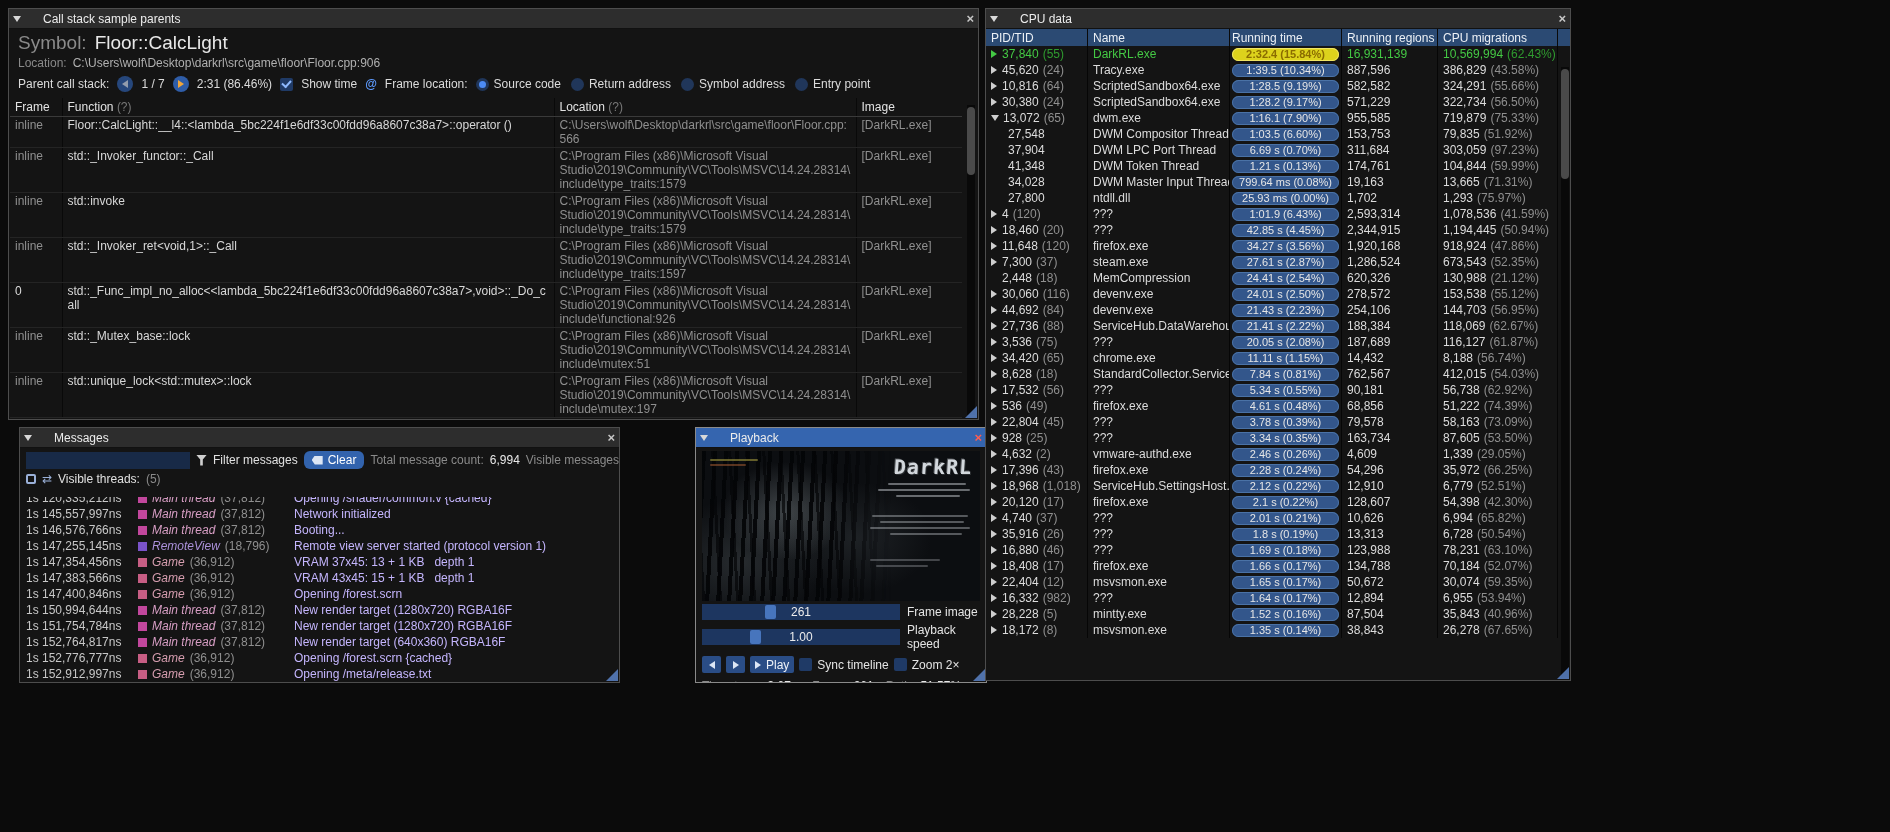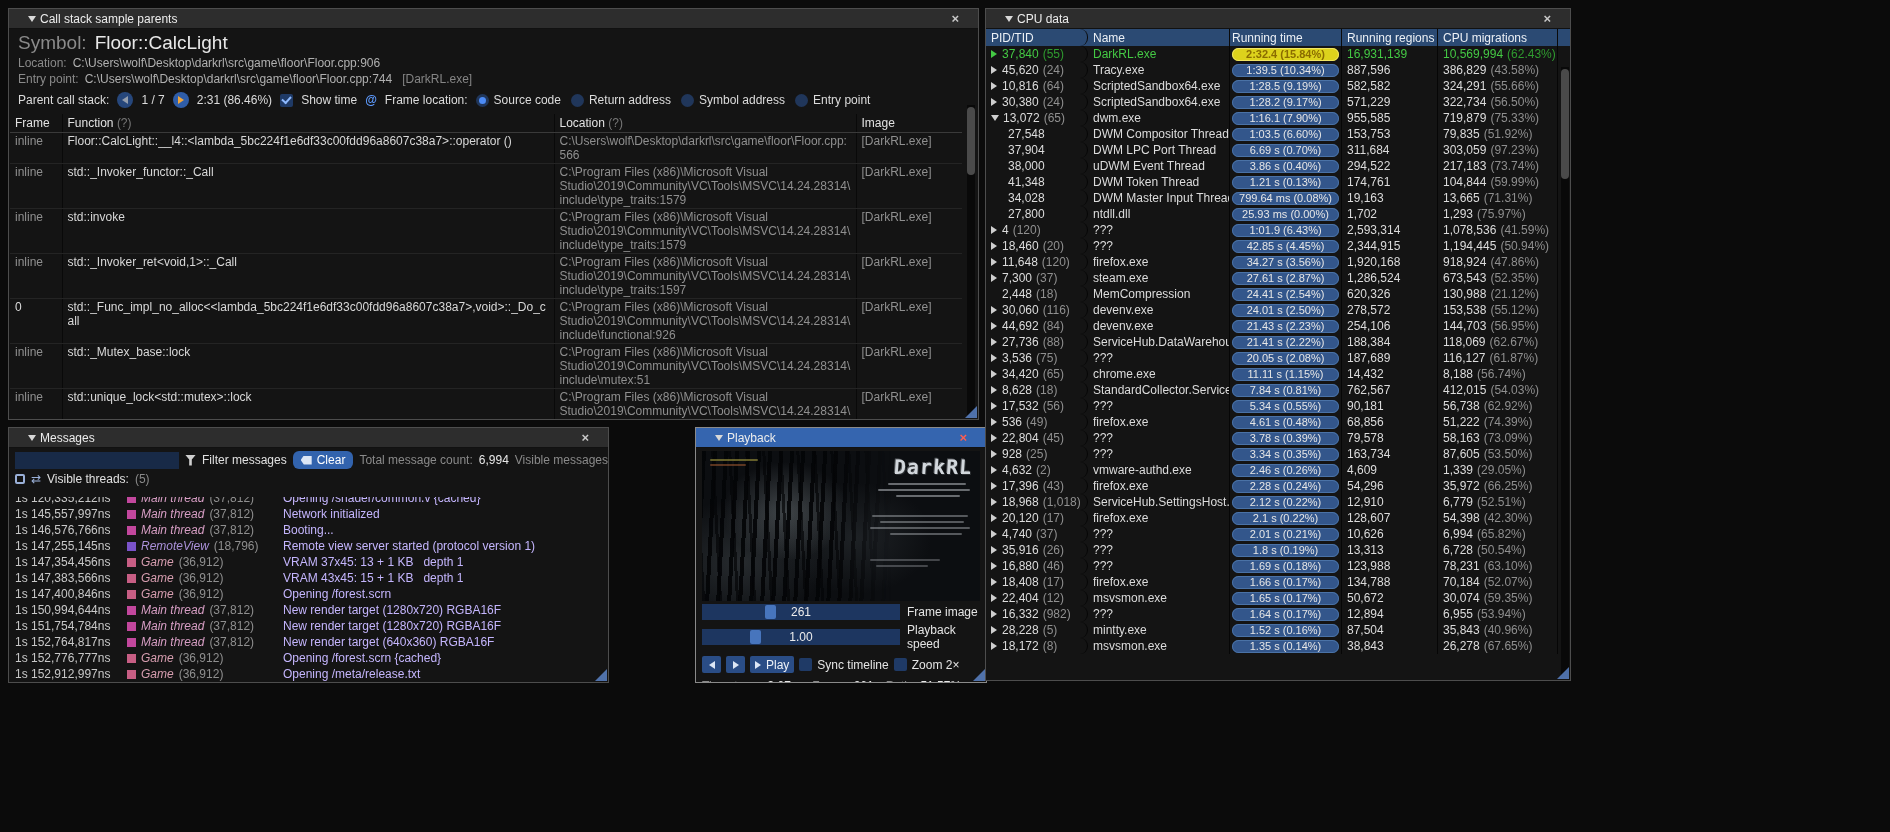--- a/index.html
+++ b/index.html
@@ -1,18 +1,18 @@
 <!DOCTYPE html>
 <html><head>
 <meta charset="utf-8">
 <style>
   html,body{margin:0;padding:0;background:#0b0b0b;width:1890px;height:832px;overflow:hidden;
     font-family:"Liberation Sans",sans-serif;-webkit-font-smoothing:antialiased;}
   .window{position:absolute;background:#141414;border:1px solid #4d4d4d;box-sizing:border-box;overflow:hidden;}
-  .titlebar{height:19px;background:#2d2d2d;display:flex;align-items:center;gap:4px;padding:0 19px;
+  .titlebar{height:19px;background:#2d2d2d;display:flex;align-items:center;gap:22px;padding:0 4px;
     font-size:12px;color:#ececec;border-bottom:1px solid #111;}
   .titlebar.blue{background:#3565af;}
   .tri-down{width:0;height:0;border-left:4px solid transparent;border-right:4px solid transparent;border-top:6px solid #d8d8d8;}
   .close{margin-left:auto;color:#c8c8c8;font-size:13px;font-weight:bold;line-height:1;}
   .titlebar.blue .close{color:#ff5e50;}
   .grip{position:absolute;right:1px;bottom:1px;width:0;height:0;border-style:solid;
     border-width:0 0 12px 12px;border-color:transparent transparent #5b83c6 transparent;opacity:.85;}
   .lbl{color:#8a8a8a;} .val{color:#e8e8e8;}
   
   #w-callstack{left:8px;top:8px;width:971px;height:412px;}
@@ -36,21 +36,21 @@
     border-right:1px solid rgba(0,0,0,.55);}
   .cs-table th .hint{color:#777;}
   .cs-table td{vertical-align:top;padding:1px 5px;line-height:14px;border-bottom:1px solid #242424;
     border-right:1px solid rgba(0,0,0,.55);word-wrap:break-word;overflow:hidden;}
   .cs-table th:last-child,.cs-table td:last-child{border-right:none;}
   .cs-frame{color:#dcdcdc;} .cs-frame.inline{color:#8f8f8f;}
   .cs-func{color:#d8d8d8;} .cs-loc{color:#8f8f8f;} .cs-img{color:#8f8f8f;}
   .vscroll{position:absolute;width:8px;background:#090909;}
   .vthumb{position:absolute;left:0;width:8px;background:#4a4a4a;border-radius:4px;}
   
-  #w-messages{left:8px;top:427px;width:601px;height:256px;}
+  #w-messages{left:19px;top:427px;width:601px;height:256px;}
   .msg-tb1{display:flex;align-items:center;gap:6px;padding:3px 6px 2px;font-size:12px;color:#e0e0e0;white-space:nowrap;}
   .filter-input{width:160px;height:15px;background:#182a47;border:none;outline:none;flex:none;}
   .funnel{width:11px;height:11px;background:#cfcfcf;flex:none;
     clip-path:polygon(0 0,100% 0,62% 46%,62% 100%,38% 100%,38% 46%);}
   .btn-blue{background:#3263ad;border-radius:6px;color:#fff;display:inline-flex;align-items:center;gap:5px;
     padding:2px 8px;font-size:12px;}
   .bsp-icon{width:11px;height:9px;background:#dce6f5;clip-path:polygon(28% 0,100% 0,100% 100%,28% 100%,0 50%);}
   .msg-tb2{display:flex;align-items:center;gap:6px;padding:1px 6px 2px;font-size:12px;color:#e0e0e0;}
   .sq-icon{width:10px;height:10px;border:2px solid #9ab0d8;border-radius:2px;box-sizing:border-box;}
   .shuffle-icon{color:#9ab0d8;font-size:12px;line-height:1;}
@@ -91,21 +91,21 @@
   
   #w-cpu{left:985px;top:8px;width:586px;height:673px;}
   .cpu-stats{display:flex;align-items:center;gap:14px;padding:4px 8px 3px;font-size:12px;}
   .cpu-stats .pair{display:flex;gap:6px;}
   .cpu-head{display:flex;height:17px;background:#2b4a73;}
   .cpu-hc{box-sizing:border-box;display:flex;align-items:center;padding:0 5px;font-size:12px;color:#ecf0f5;
     border-right:1px solid #0a0a0a;height:100%;overflow:hidden;white-space:nowrap;}
   .cpu-row{display:flex;height:16px;}
   .cpu-c{box-sizing:border-box;display:flex;align-items:center;padding:0 5px;font-size:12px;color:#dcdcdc;
     border-right:1px solid #060606;height:100%;overflow:hidden;white-space:nowrap;}
-  .c1{width:102px;border-radius:8px;} .c2{width:142px;} .c3{width:112px;padding:0 2px;} .c4{width:96px;} .c5{width:120px;}
+  .c1{width:102px;} .c2{width:142px;} .c3{width:112px;padding:0 2px;} .c4{width:96px;} .c5{width:120px;}
   .arr-r{width:0;height:0;border-top:4px solid transparent;border-bottom:4px solid transparent;
     border-left:6px solid #cfcfcf;margin-right:5px;flex:none;}
   .arr-d{width:0;height:0;border-left:4px solid transparent;border-right:4px solid transparent;
     border-top:6px solid #cfcfcf;margin-right:4px;flex:none;}
   .sp-arrow{width:11px;flex:none;} .sp-child{width:17px;flex:none;}
   .cnt{color:#909090;margin-left:4px;} .pct{color:#8f8f8f;margin-left:4px;}
   .pill{flex:1;height:13px;border-radius:7px;background:#33568b;box-shadow:inset 0 0 0 1px #4a72a6;
     font-size:11px;line-height:13px;color:#e6e6e6;text-align:center;overflow:hidden;}
   .pill.yellow{background:#ddd21c;box-shadow:inset 0 0 0 1px #f0e565;color:#8a6c00;font-weight:bold;}
   .hl-row .pid,.hl-row .name,.hl-row.cpu-row .cpu-c{color:#44c944;}
@@ -119,23 +119,20 @@
   <div class="titlebar">
     <span class="tri-down"></span>
     <span>Call stack sample parents</span>
     <span class="close">×</span>
   </div>
   <div class="sym-row">
     <span class="lbl">Symbol:</span><span class="val">Floor::CalcLight</span>
   </div>
   <div class="meta-row">
     <span class="lbl">Location:</span><span>C:\Users\wolf\Desktop\darkrl\src\game\floor\Floor.cpp:906</span>
-  </div>
-  <div class="meta-row">
-    <span class="lbl">Entry point:</span><span>C:\Users\wolf\Desktop\darkrl\src\game\floor\Floor.cpp:744</span><span class="img">[DarkRL.exe]</span>
   </div>
   <div class="ctrl-row">
     <span>Parent call stack:</span>
     <span class="navbtn" style="opacity:.7">
         <span class="tri-l-s"></span>
       </span>
     <span>1 / 7</span>
     <span class="navbtn">
         <span class="tri-r-s"></span>
       </span>
@@ -559,35 +556,20 @@
         </div>
         <div class="cpu-c c4">311,684</div>
         <div class="cpu-c c5">
           <span class="mig">303,059</span>
           <span class="pct">(97.23%)</span>
         </div>
       </div>
       <div class="cpu-row">
         <div class="cpu-c c1">
           <span class="sp-child"></span>
-          <span class="pid">38,000</span>
-        </div>
-        <div class="cpu-c c2 name">uDWM Event Thread</div>
-        <div class="cpu-c c3">
-          <div class="pill">3.86 s (0.40%)</div>
-        </div>
-        <div class="cpu-c c4">294,522</div>
-        <div class="cpu-c c5">
-          <span class="mig">217,183</span>
-          <span class="pct">(73.74%)</span>
-        </div>
-      </div>
-      <div class="cpu-row">
-        <div class="cpu-c c1">
-          <span class="sp-child"></span>
           <span class="pid">41,348</span>
         </div>
         <div class="cpu-c c2 name">DWM Token Thread</div>
         <div class="cpu-c c3">
           <div class="pill">1.21 s (0.13%)</div>
         </div>
         <div class="cpu-c c4">174,761</div>
         <div class="cpu-c c5">
           <span class="mig">104,844</span>
           <span class="pct">(59.99%)</span>

